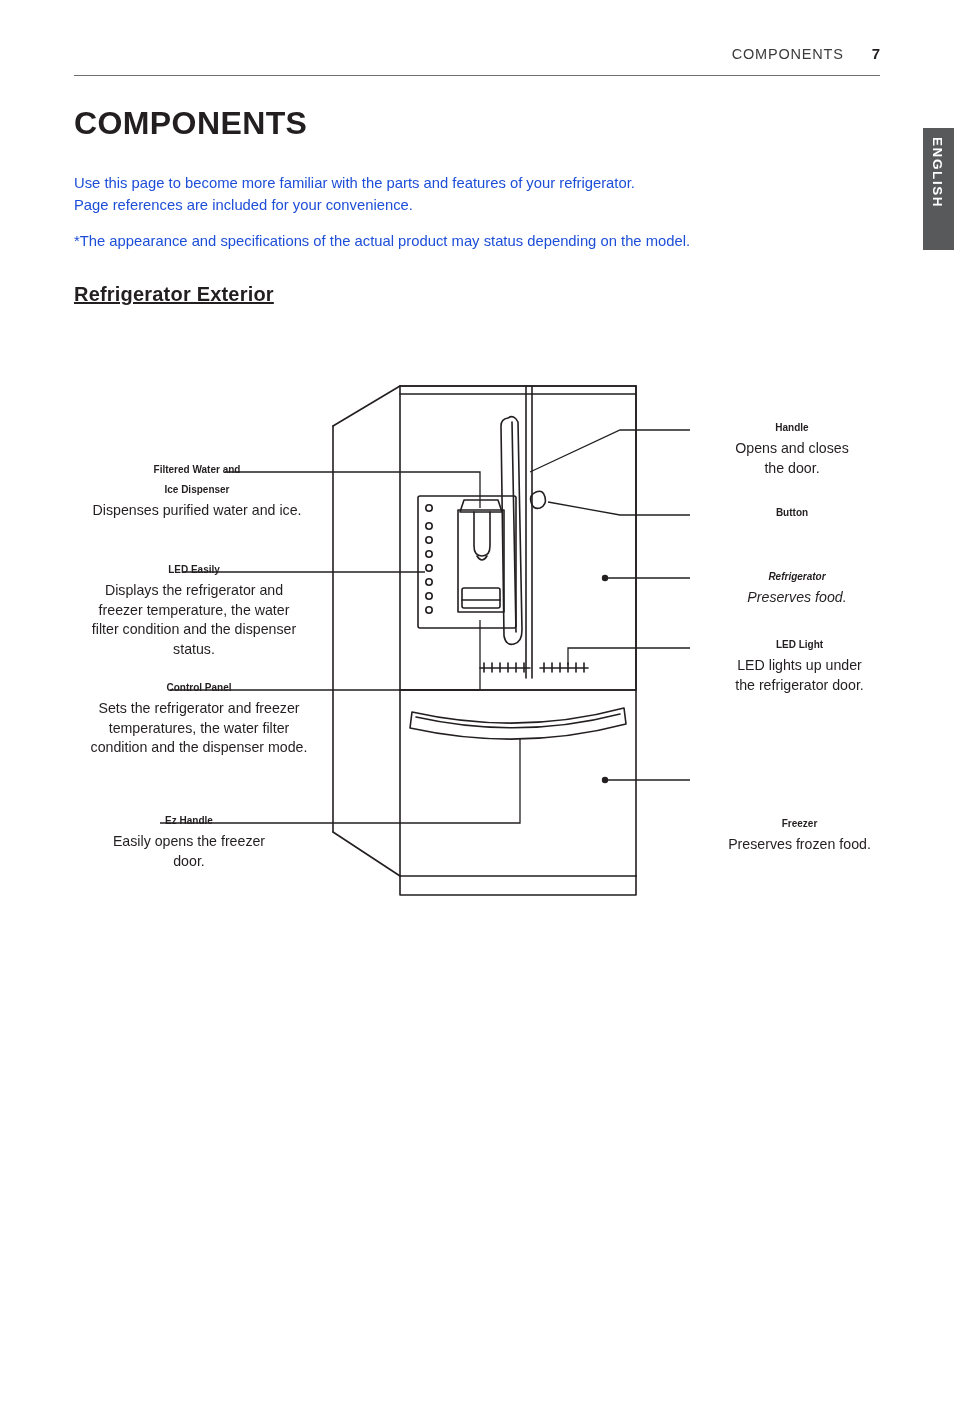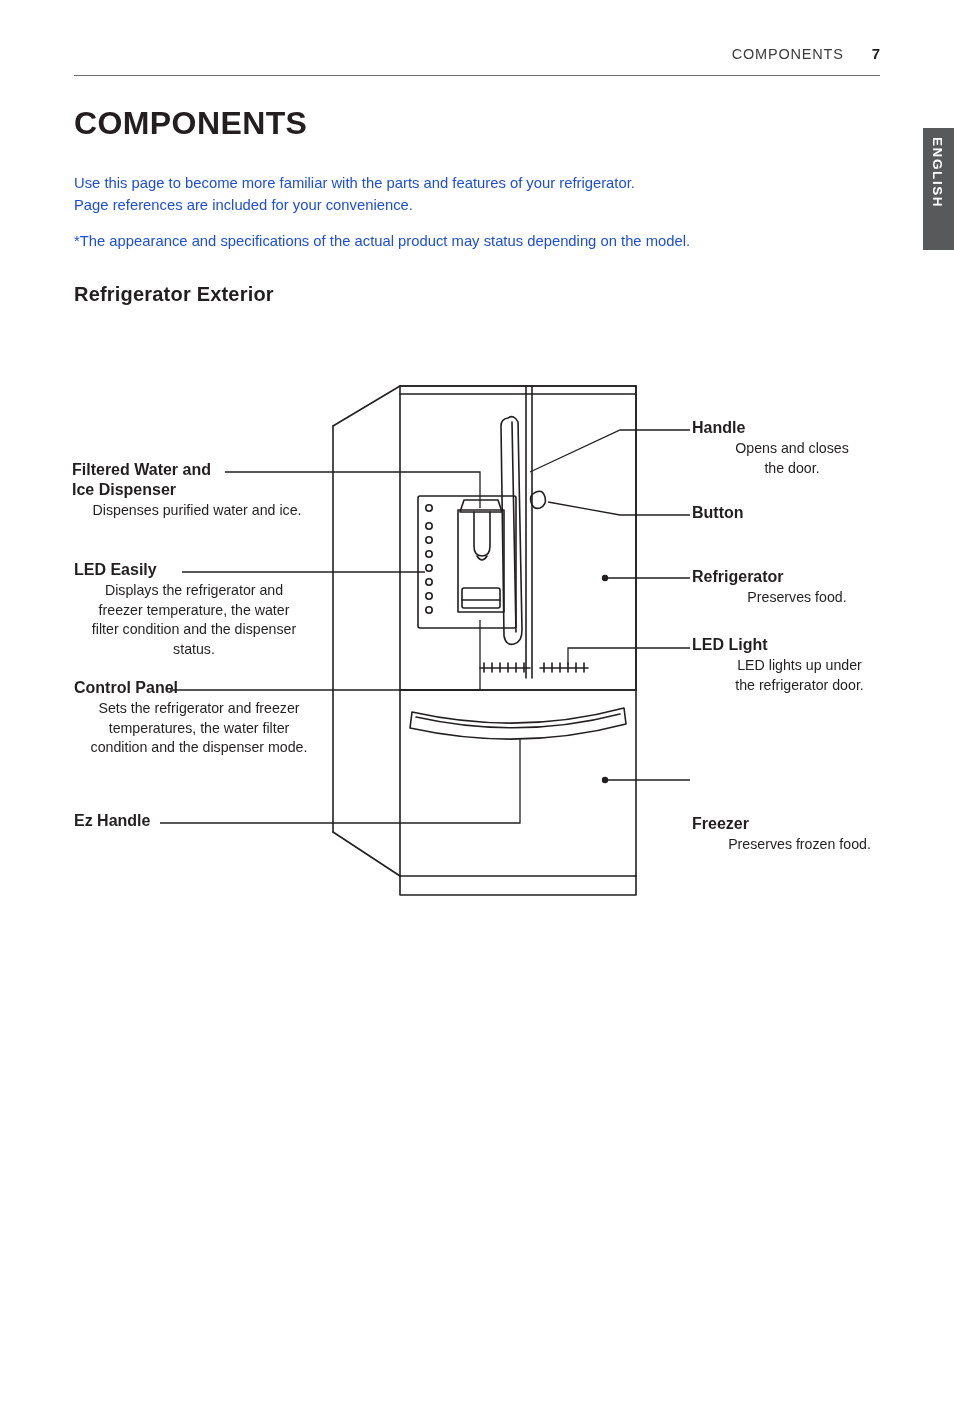--- a/index.html
+++ b/index.html
@@ -94,20 +94,21 @@
     margin-top: 14px;
   }
   .section-title {
     position: absolute;
     left: 74px;
     top: 283px;
     font-size: 20px;
     font-weight: 700;
     color: #231f20;
     letter-spacing: 0.2px;
+    text-decoration: underline;
   }
 
   
   .diagram {
     position: absolute;
     left: 60px;
     top: 360px;
     width: 834px;
     height: 580px;
   }
@@ -116,42 +117,43 @@
   
   .callout {
     position: absolute;
     font-size: 14.2px;
     line-height: 19.5px;
     color: #231f20;
   }
   .callout .lbl {
     display: block;
     font-weight: 700;
-    font-size: 16px;
+    font-size: 10px;
     line-height: 20px;
     white-space: pre-line;
+    text-align: center;
   }
   .callout .desc {
     display: block;
     font-weight: 400;
     margin-top: 1px;
     white-space: pre-line;
     text-align: center;
   }
 
   
   .c-filtered  { left: 72px;  top: 460px; width: 250px; }
   .c-led-disp  { left: 74px;  top: 560px; width: 240px; }
   .c-control   { left: 74px;  top: 678px; width: 250px; }
   .c-ez        { left: 74px;  top: 811px; width: 230px; }
 
   
   .c-handle    { left: 692px; top: 418px; width: 200px; }
   .c-button    { left: 692px; top: 503px; width: 200px; }
-  .c-fridge    { left: 692px; top: 567px; width: 210px; }
+  .c-fridge    { left: 692px; top: 567px; width: 210px; font-style: italic; }
   .c-ledlight  { left: 692px; top: 635px; width: 215px; }
   .c-freezer   { left: 692px; top: 814px; width: 215px; }
 </style>
 </head>
 <body>
 
 <div class="page-header">
   <div class="header-section">COMPONENTS</div>
   <div class="header-page">7</div>
 </div>
@@ -286,20 +288,22 @@
 
 <div class="callout c-control">
   <span class="lbl">Control Panel</span>
   <span class="desc">Sets the refrigerator and freezer
 temperatures, the water filter
 condition and the dispenser mode.</span>
 </div>
 
 <div class="callout c-ez">
   <span class="lbl">Ez Handle</span>
+  <span class="desc">Easily opens the freezer
+door.</span>
 </div>
 
 <div class="callout c-handle">
   <span class="lbl">Handle</span>
   <span class="desc">Opens and closes
 the door.</span>
 </div>
 
 <div class="callout c-button">
   <span class="lbl">Button</span>

